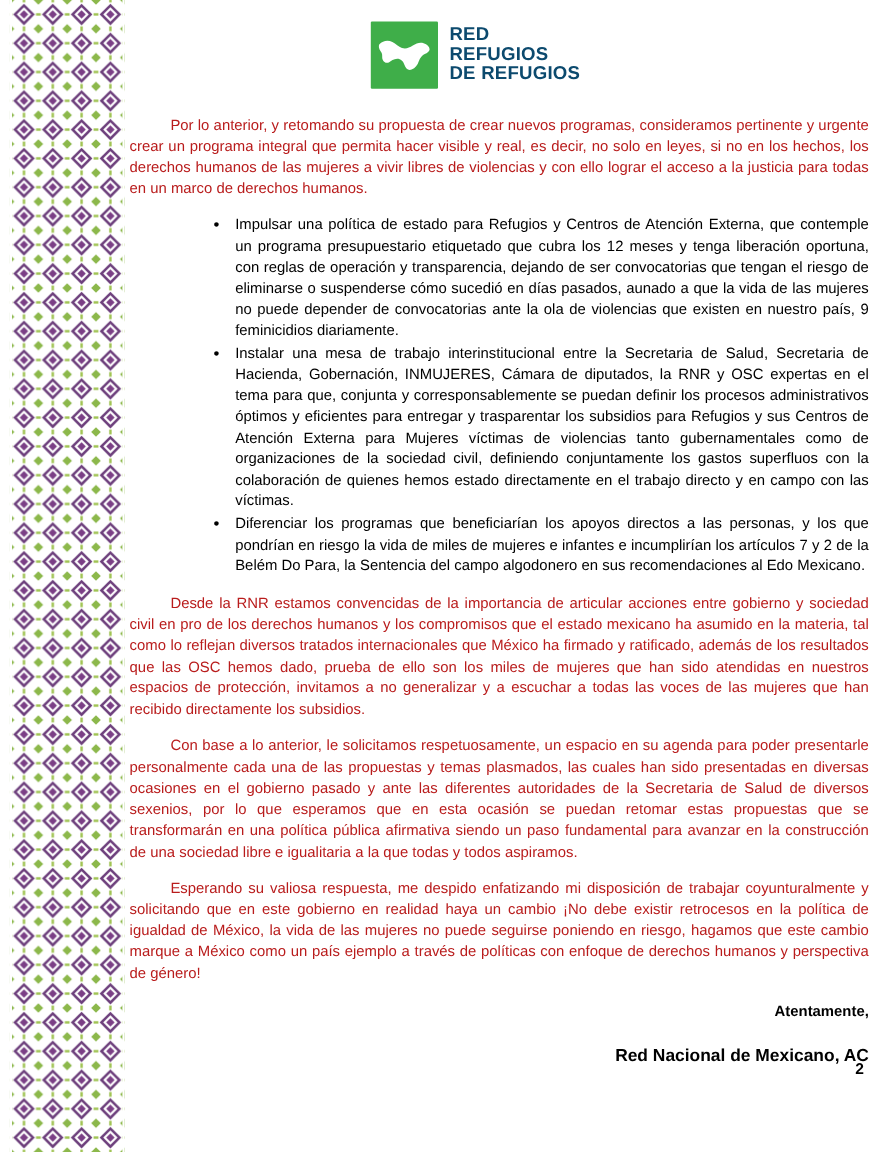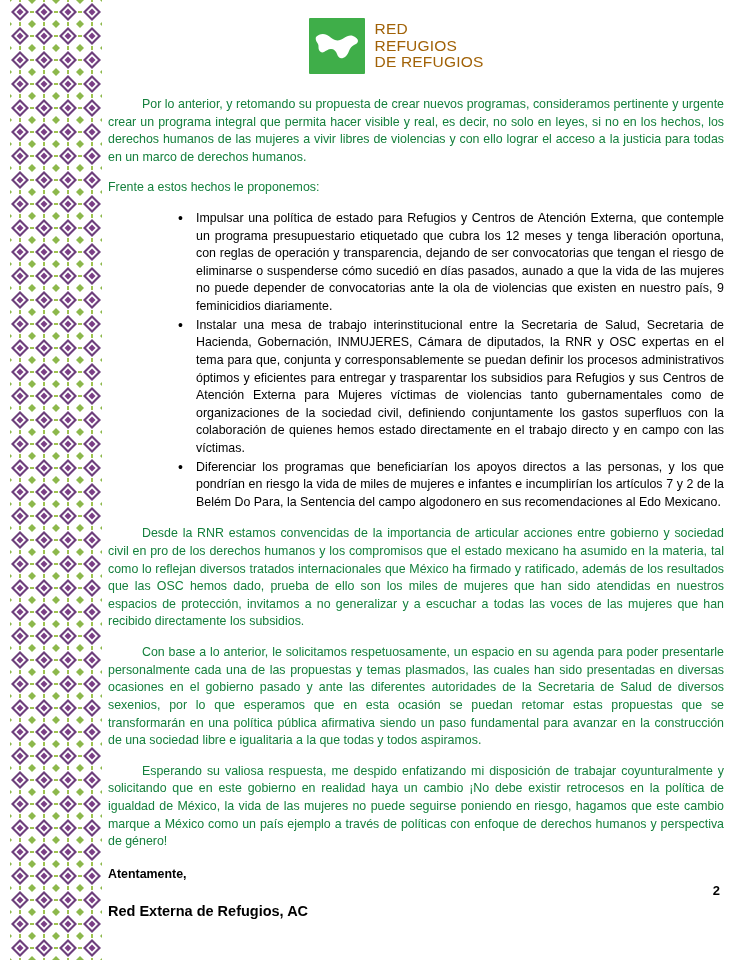--- a/index.html
+++ b/index.html
@@ -56,35 +56,35 @@
     border-radius: 1px;
     flex: none;
   }
   #logo-mark svg {
     position: absolute;
     left: 5px;
     top: 8px;
   }
   #logo-text {
     line-height: 1.06;
-    font-weight: normal;
-    color: #a16207;
+    font-weight: bold;
+    color: #0c4a6e;
     letter-spacing: .2px;
   }
   #logo-text .l1 { font-size: 15.5px; }
   #logo-text .l2 { font-size: 15.5px; }
   #logo-text .l3 { font-size: 15.5px; }
 
   
   .para {
     font-size: 12.4px;
     line-height: 1.42;
     text-align: justify;
     margin: 0 0 13px 0;
-    color: #15803d;
+    color: #b91c1c;
   }
   .para.indent { text-indent: 34px; }
 
   ul.bullets {
     margin: 0 0 14px 0;
     padding-left: 56px;
     list-style: none;
   }
   ul.bullets li {
     font-size: 12.4px;
@@ -101,21 +101,21 @@
     left: -18px;
     top: -1px;
     font-size: 14px;
     line-height: 1.42;
   }
 
   .b { font-weight: normal; }
 
   #closing-block {
     margin-top: 16px;
-    text-align: left;
+    text-align: right;
   }
   #closing-label {
     font-size: 12.4px;
     font-weight: bold;
     margin-bottom: 22px;
     display: block;
   }
   #signature {
     font-size: 14.5px;
     font-weight: bold;
@@ -173,33 +173,32 @@
     </div>
     <div id="logo-text">
       <div class="l1">RED</div>
       <div class="l2">REFUGIOS</div>
       <div class="l3">DE REFUGIOS</div>
     </div>
   </div>
 
   <p class="para indent">Por lo anterior, y retomando su propuesta de crear nuevos programas, consideramos pertinente y urgente crear un programa integral que permita hacer visible y real, es decir, no solo en leyes, si no en los hechos, los derechos humanos de las mujeres a vivir libres de violencias y con ello lograr el acceso a la justicia para todas en un marco de derechos humanos.</p>
 
-  <p class="para">Frente a estos hechos le proponemos:</p>
 
   <ul class="bullets">
     <li>Impulsar una política de estado para Refugios y Centros de Atención Externa, que contemple un programa presupuestario etiquetado que cubra los 12 meses y tenga liberación oportuna, con reglas de operación y transparencia, dejando de ser convocatorias que tengan el riesgo de eliminarse o suspenderse cómo sucedió en días pasados, aunado a que la vida de las mujeres no puede depender de convocatorias ante la ola de violencias que existen en nuestro país, 9 feminicidios diariamente.</li>
     <li>Instalar una mesa de trabajo interinstitucional entre la Secretaria de Salud, Secretaria de Hacienda, Gobernación, INMUJERES, Cámara de diputados, la RNR y OSC expertas en el tema para que, conjunta y corresponsablemente se puedan definir los procesos administrativos óptimos y eficientes para entregar y trasparentar los subsidios para Refugios y sus Centros de Atención Externa para Mujeres víctimas de violencias tanto gubernamentales como de organizaciones de la sociedad civil, definiendo conjuntamente los gastos superfluos con la colaboración de quienes hemos estado directamente en el trabajo directo y en campo con las víctimas.</li>
     <li>Diferenciar los programas que beneficiarían los apoyos directos a las personas, y los que pondrían en riesgo la vida de miles de mujeres e infantes e incumplirían los artículos 7 y 2 de la Belém Do Para, la Sentencia del campo algodonero en sus recomendaciones al Edo Mexicano.</li>
   </ul>
 
   <p class="para indent">Desde la RNR estamos convencidas de la importancia de articular acciones entre gobierno y sociedad civil en pro de los derechos humanos y los compromisos que el estado mexicano ha asumido en la materia, tal como lo reflejan diversos tratados internacionales que México ha firmado y ratificado, además de los resultados que las OSC hemos dado, prueba de ello son los miles de mujeres que han sido atendidas en nuestros espacios de protección, invitamos a no generalizar y a escuchar a todas las voces de las mujeres que han recibido directamente los subsidios.</p>
 
   <p class="para indent"><span>Con base a lo anterior, le </span><span class="b">solicitamos</span><span> respetuosamente, </span><span class="b">un espacio en su agenda</span><span> para poder presentarle personalmente cada una de las propuestas y temas plasmados, las cuales han sido presentadas en diversas ocasiones en el gobierno pasado y ante las diferentes autoridades de la Secretaria de Salud de diversos sexenios, por lo que esperamos que en esta ocasión se puedan retomar estas propuestas que se transformarán en una política pública afirmativa siendo un paso fundamental para avanzar en la construcción de una sociedad libre e igualitaria a la que todas y todos aspiramos.</span></p>
 
   <p class="para indent">Esperando su valiosa respuesta, me despido enfatizando mi disposición de trabajar coyunturalmente y solicitando que en este gobierno en realidad haya un cambio ¡No debe existir retrocesos en la política de igualdad de México, la vida de las mujeres no puede seguirse poniendo en riesgo, hagamos que este cambio marque a México como un país ejemplo a través de políticas con enfoque de derechos humanos y perspectiva de género!</p>
 
   <div id="closing-block">
     <span id="closing-label">Atentamente,</span>
-    <span id="signature">Red Externa de Refugios, AC</span>
+    <span id="signature">Red Nacional de Mexicano, AC</span>
   </div>
 
   <div id="page-number">2</div>
 </div>
 
 </body></html>

